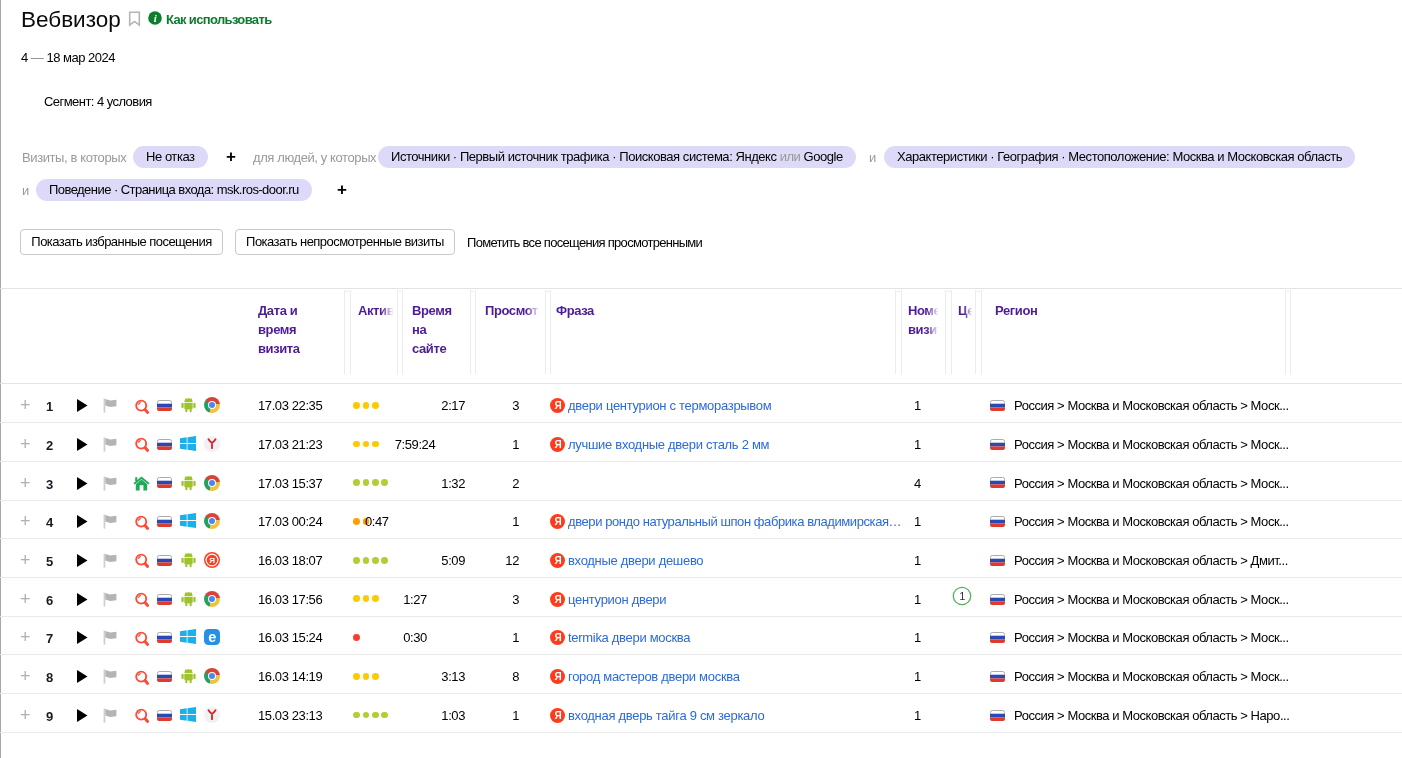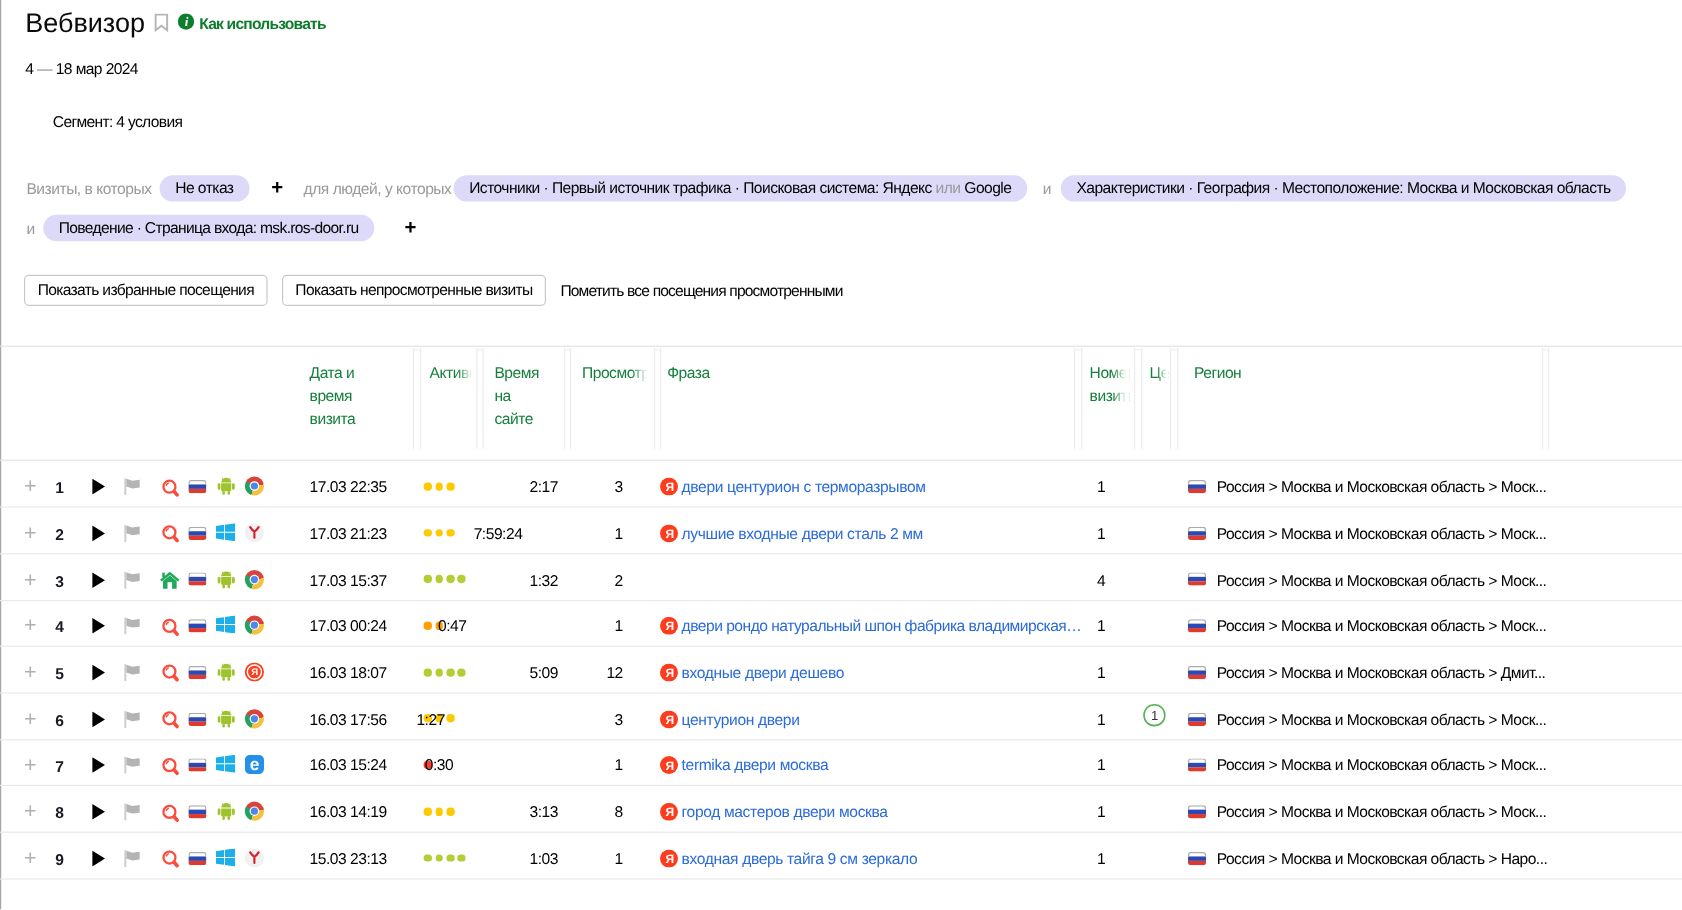--- a/index.html
+++ b/index.html
@@ -1,19 +1,19 @@
 <!DOCTYPE html>
 <html><head><meta charset="utf-8">
 <style>
 *{margin:0;padding:0;box-sizing:border-box}
 html,body{width:1402px;height:758px;background:#fff;font-family:"Liberation Sans",sans-serif;overflow:hidden;position:relative;letter-spacing:-0.4px}
 .abs{position:absolute}
 .hline{position:absolute;height:1px;background:#e9e9e9;left:0;width:1402px}
 .vline{position:absolute;width:1px;background:#ececec;top:290px;height:84px}
-.hcell{position:absolute;top:301px;font-size:13px;font-weight:normal;color:#15803d;line-height:19px;white-space:pre-line;letter-spacing:-0.4px}
+.hcell{position:absolute;top:301px;font-size:13px;font-weight:bold;color:#4c1d95;line-height:19px;white-space:pre-line;letter-spacing:-0.4px}
 .fade{position:absolute;top:298px;height:60px;background:linear-gradient(to right,rgba(255,255,255,0),#fff 85%)}
 .pill{position:absolute;height:22px;line-height:22px;border-radius:11px;background:#dcdaf8;font-size:13px;letter-spacing:-0.45px;color:#000;padding:0 13px;white-space:nowrap}
 .gray{color:#999}
 .cell{position:absolute;font-size:13px;color:#000;white-space:nowrap}
 .num{position:absolute;font-size:13px;color:#171a21;font-weight:bold}
 .link{color:#2b6bd9}
 </style></head>
 <body>
 <div class="abs" style="left:0;top:0;width:1px;height:758px;background:#a6a6a6"></div>
 <div class="abs" style="left:21px;top:6.5px;font-size:22.5px;letter-spacing:0;color:#0a0a0a">Вебвизор</div>
@@ -502,21 +502,21 @@
         <rect x="8.6" y="12.1" width="2.1" height="3.2" rx="1.0"></rect>
       </g>
     </svg>
 <div style="position:absolute;left:204px;top:-8px;width:16px;height:16px;border-radius:50%;background:conic-gradient(from 80deg, #f1c23e 0 120deg, #26a060 120deg 220deg, #d8433a 220deg 360deg)"></div>
     <div style="position:absolute;left:207.9px;top:-4.1px;width:8.2px;height:8.2px;border-radius:50%;background:#fff"></div>
     <div style="position:absolute;left:209px;top:-3px;width:6px;height:6px;border-radius:50%;background:#4f86ec"></div>
 <div class="cell" style="left:258px;top:-7px">16.03 17:56</div>
 <div class="abs" style="left:353.2px;top:-3.3px;width:6.8px;height:6.8px;border-radius:50%;background:#fdc900"></div>
 <div class="abs" style="left:362.5px;top:-3.3px;width:6.8px;height:6.8px;border-radius:50%;background:#fdc900"></div>
 <div class="abs" style="left:371.8px;top:-3.3px;width:6.8px;height:6.8px;border-radius:50%;background:#fdc900"></div>
-<div class="cell" style="left:347px;top:-7px;width:100px;text-align:left">1:27</div>
+<div class="cell" style="left:365px;top:-7px;width:100px;text-align:center">1:27</div>
 <div class="cell" style="left:440px;top:-7px;width:79px;text-align:right">3</div>
 <svg width="15" height="15" viewBox="0 0 15 15" style="position:absolute;left:550px;top:-7px">
       <circle cx="7.5" cy="7.5" r="7.5" fill="#fc3c1d"></circle>
       <text x="7.9" y="11.3" text-anchor="middle" font-family="Liberation Sans" font-size="10" font-weight="bold" fill="#fff">Я</text>
     </svg>
 <div class="cell link" style="left:568px;top:-7px;letter-spacing:-0.3px">центурион двери</div>
 <div class="cell" style="left:893px;top:-7px;width:49px;text-align:center">1</div>
 <svg width="20" height="20" viewBox="0 0 20 20" style="position:absolute;left:952px;top:-12.4px">
       <circle cx="10" cy="10" r="8.7" fill="#fff" stroke="#55b257" stroke-width="1.3"></circle>
       <text x="10" y="14.2" text-anchor="middle" font-family="Liberation Sans" font-size="11" fill="#333">1</text>
@@ -577,21 +577,21 @@
         <path d="M0 7.9 H6.7 V13.7 L0 12.7 Z"></path>
         <path d="M7.5 7.9 H16 V15 L7.5 13.8 Z"></path>
       </g>
     </svg>
 <svg width="16" height="16" viewBox="0 0 16 16" style="position:absolute;left:204px;top:-8px">
       <rect x="0" y="0" width="16" height="16" rx="4.4" fill="#2590e6"></rect>
       <text x="8" y="12.9" text-anchor="middle" font-family="Liberation Sans" font-size="14.5" font-weight="bold" fill="#fff">e</text>
     </svg>
 <div class="cell" style="left:258px;top:-7px">16.03 15:24</div>
 <div class="abs" style="left:353.2px;top:-3.3px;width:6.8px;height:6.8px;border-radius:50%;background:#fa3e2c"></div>
-<div class="cell" style="left:354px;top:-7px;width:100px;text-align:left">0:30</div>
+<div class="cell" style="left:365px;top:-7px;width:100px;text-align:center">0:30</div>
 <div class="cell" style="left:440px;top:-7px;width:79px;text-align:right">1</div>
 <svg width="15" height="15" viewBox="0 0 15 15" style="position:absolute;left:550px;top:-7px">
       <circle cx="7.5" cy="7.5" r="7.5" fill="#fc3c1d"></circle>
       <text x="7.9" y="11.3" text-anchor="middle" font-family="Liberation Sans" font-size="10" font-weight="bold" fill="#fff">Я</text>
     </svg>
 <div class="cell link" style="left:568px;top:-7px;letter-spacing:-0.3px">termika двери москва</div>
 <div class="cell" style="left:893px;top:-7px;width:49px;text-align:center">1</div>
 <svg width="15" height="11" viewBox="0 0 15 11" style="position:absolute;left:990px;top:-5.2px">
       <defs>
         <clipPath id="rf990">

